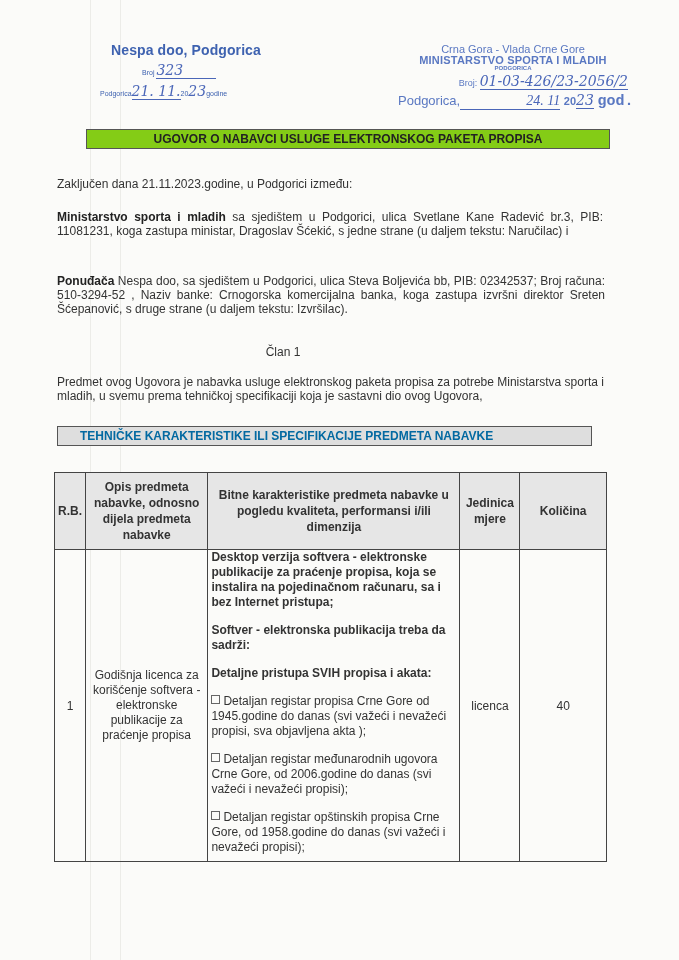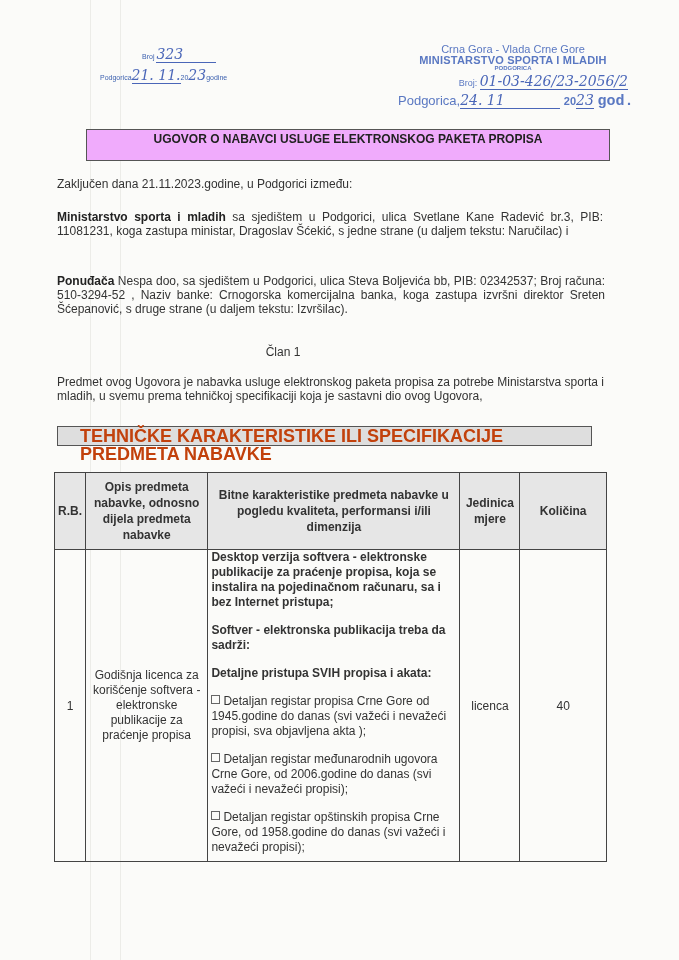--- a/index.html
+++ b/index.html
@@ -14,30 +14,30 @@
   .hand { font-family: "DejaVu Serif", serif; font-style: italic; color: #4a66b8; font-size: 14px; }
   .hand-u { border-bottom: 1px solid #4a66b8; display: inline-block; }
   .stamp-right { position: absolute; left: 398px; top: 43px; width: 230px; color: #5a78c2; text-align: center; }
   .stamp-right .l1 { font-size: 11px; }
   .stamp-right .l2 { font-size: 11px; font-weight: bold; letter-spacing: 0.2px; line-height: 10px; }
   .stamp-right .l3 { font-size: 6px; font-weight: bold; }
   .stamp-right .broj { text-align: right; padding-left: 40px; font-size: 9px; margin-top: 2px; white-space: nowrap; }
   .stamp-right .date { text-align: left; font-size: 13px; margin-top: 2px; white-space: nowrap; }
   .stamp-right .date .god { font-weight: bold; font-size: 15px; font-family: Liberation Mono, monospace; }
   .title-bar {
-    position: absolute; left: 86px; top: 129px; width: 524px; height: 32px;
-    background: #f0abfc; border: 1px solid #555; box-sizing: border-box;
+    position: absolute; left: 86px; top: 129px; width: 524px; height: 20px;
+    background: #84cc16; border: 1px solid #555; box-sizing: border-box;
     font-weight: bold; font-size: 12px; line-height: 18px; text-align: center; color: #222;
   }
   .p { position: absolute; font-size: 12px; line-height: 14px; color: #333; }
   .p b { color: #222; }
   .section-bar {
     position: absolute; left: 57px; top: 426px; width: 535px; height: 20px;
     background: #dedede; border: 1px solid #555; box-sizing: border-box;
-    font-weight: bold; font-size: 18px; line-height: 18px; padding-left: 22px; color: #c2410c;
+    font-weight: bold; font-size: 12px; line-height: 18px; padding-left: 22px; color: #0369a1;
   }
   table.spec {
     position: absolute; left: 54px; top: 472px; width: 553px; border-collapse: collapse;
     font-size: 12px; color: #333;
   }
   table.spec th, table.spec td { border: 1px solid #444; }
   table.spec th { background: #e6e6e6; font-weight: bold; text-align: center; padding: 2px 3px; line-height: 16px; height: 72px; }
   table.spec td { vertical-align: middle; text-align: center; }
   td.desc { text-align: left !important; vertical-align: top !important; padding: 0 3px; line-height: 15px; font-size: 12px; }
   td.desc .blk { margin-bottom: 13px; }
@@ -45,39 +45,40 @@
   td.desc .last { margin-bottom: 6px; }
   .chk { display: inline-block; width: 7px; height: 7px; border: 1px solid #666; margin-right: 3px; vertical-align: 1px; }
 </style>
 </head>
 <body>
 
 <div class="faint-line" style="left:90px"></div>
 <div class="faint-line" style="left:120px"></div>
 
 <div class="stamp-left">
+  <div class="org">Nespa doo, Podgorica</div>
   <div class="row" style="padding-left:46px;">
     <span>Broj</span>
     <span class="hand hand-u" style="width:60px;">323</span>
   </div>
   <div class="row">
     <span>Podgorica</span><span class="hand hand-u">21. 11.</span><span style="font-size:7px">20</span><span class="hand">23</span><span>godine</span>
   </div>
 </div>
 
 <div class="stamp-right">
   <div class="l1">Crna Gora - Vlada Crne Gore</div>
   <div class="l2">MINISTARSTVO SPORTA I MLADIH</div>
   <div class="l3">PODGORICA</div>
   <div class="broj">
     <span>Broj:</span>
     <span class="hand hand-u">01-03-426/23-2056/2</span>
   </div>
   <div class="date">
-    <span>Podgorica,</span><span class="hand hand-u" style="width:100px;text-align:left;">24. 11</span>
+    <span>Podgorica,</span><span class="hand hand-u" style="width:100px;text-align:right;font-family:Liberation Serif, serif;">24. 11</span>
     <span style="font-weight:bold;font-size:11px">20</span><span class="hand hand-u">23</span>
     <span class="god">god.</span>
   </div>
 </div>
 
 <div class="title-bar">UGOVOR O  NABAVCI USLUGE ELEKTRONSKOG PAKETA PROPISA</div>
 
 <div class="p" style="left:57px; top:177px; width:540px;">Zaključen dana 21.11.2023.godine, u Podgorici između:</div>
 
 <div class="p" style="left:57px; top:210px; width:546px; text-align:justify;">

